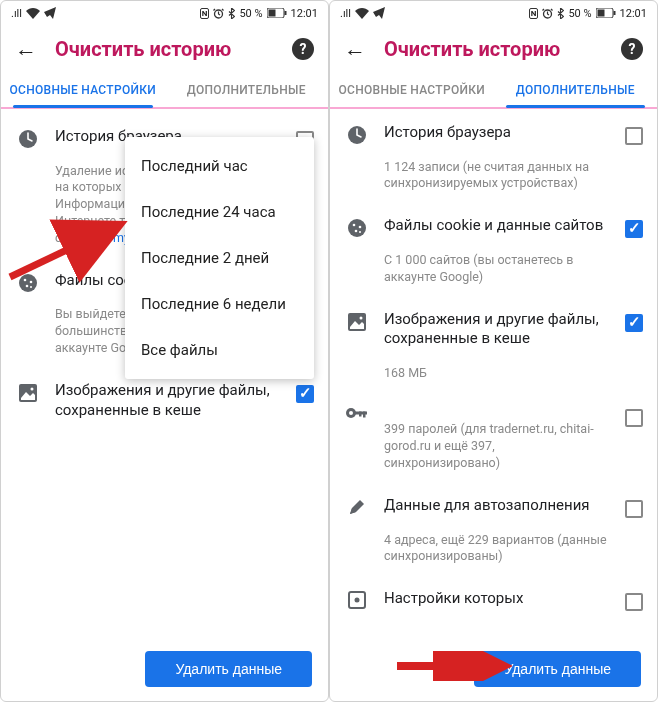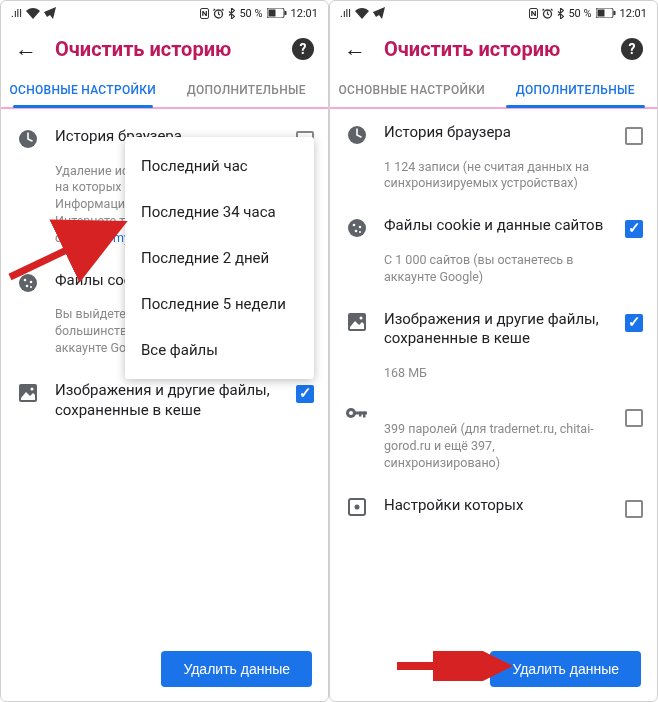--- a/index.html
+++ b/index.html
@@ -103,21 +103,21 @@
   }
   .checkbox.checked::after {
     content: "✓"; color: #fff; position: absolute;
     top: -3px; left: 1px; font-size: 15px; font-weight: bold;
   }
   .delete-btn {
     position: absolute;
     right: 16px; bottom: 14px;
     background: #1a73e8; color: #fff;
     border: none; border-radius: 4px;
-    padding: 10px 22px; font-size: 14px;
+    padding: 10px 30px; font-size: 14px;
     cursor: pointer;
   }
   .dropdown {
     position: absolute;
     top: 136px; left: 124px; right: 14px;
     background: #fff;
     box-shadow: 0 2px 10px rgba(0,0,0,0.25);
     border-radius: 3px;
     z-index: 10;
     padding: 6px 0;
@@ -241,23 +241,23 @@
         <div class="title">Изображения и другие файлы, сохраненные в кеше</div>
       </div>
       <div class="checkbox checked"></div>
     </div>
   </div>
 
   <button class="delete-btn">Удалить данные</button>
 
   <div class="dropdown">
     <div class="opt">Последний час</div>
-    <div class="opt">Последние 34 часа</div>
+    <div class="opt">Последние 24 часа</div>
     <div class="opt">Последние 2 дней</div>
-    <div class="opt">Последние 5 недели</div>
+    <div class="opt">Последние 6 недели</div>
     <div class="opt">Все файлы</div>
   </div>
 
   <div class="red-arrow1">
     <svg width="130" height="70" viewBox="0 0 130 70">
       <defs>
           <marker id="ah1" markerWidth="10" markerHeight="10" refX="8" refY="5" orient="auto">
             <path d="M0 0 L10 5 L0 10 Z" fill="#d62222"></path>
           </marker>
         </defs>
@@ -374,20 +374,33 @@
             <rect x="17" y="4.5" width="2.5" height="6" fill="#5f6368"></rect>
             <rect x="13" y="4.5" width="2.5" height="5" fill="#5f6368"></rect>
           </svg>
       </div>
       <div class="body">
         <div class="sub">399 паролей (для tradernet.ru, chitai-gorod.ru и ещё 397, синхронизировано)</div>
       </div>
       <div class="checkbox"></div>
     </div>
 
+    <div class="item">
+      <div class="icon">
+        <svg width="18" height="18" viewBox="0 0 18 18">
+            <path d="M2 16 L4 10 L12 2 L16 6 L8 14 Z" fill="#5f6368"></path>
+            <path d="M2 16 L4 10 L8 14 Z" fill="#5f6368"></path>
+          </svg>
+      </div>
+      <div class="body">
+        <div class="title">Данные для автозаполнения</div>
+        <div class="sub">4 адреса, ещё 229 вариантов (данные синхронизированы)</div>
+      </div>
+      <div class="checkbox"></div>
+    </div>
 
     <div class="item" style="padding-bottom:4px;">
       <div class="icon">
         <svg width="18" height="18" viewBox="0 0 18 18">
             <rect x="1" y="1" width="16" height="16" rx="2" fill="none" stroke="#5f6368" stroke-width="2"></rect>
             <circle cx="9" cy="9" r="2.5" fill="#5f6368"></circle>
           </svg>
       </div>
       <div class="body">
         <div class="title">Настройки которых</div>

